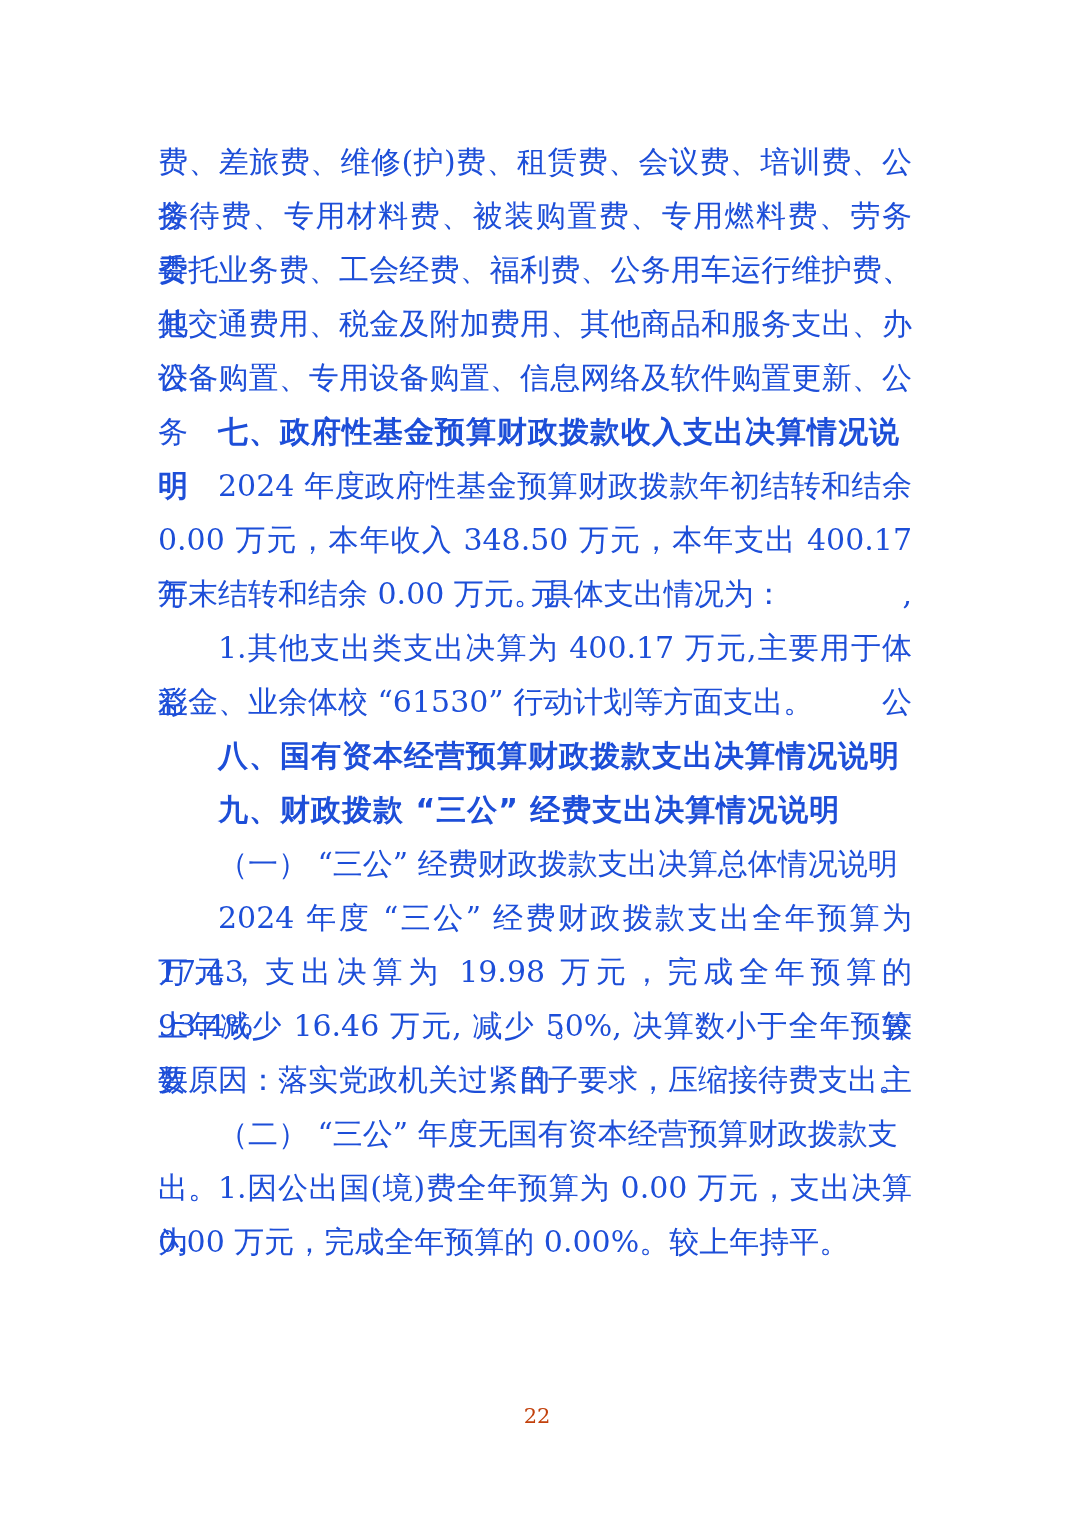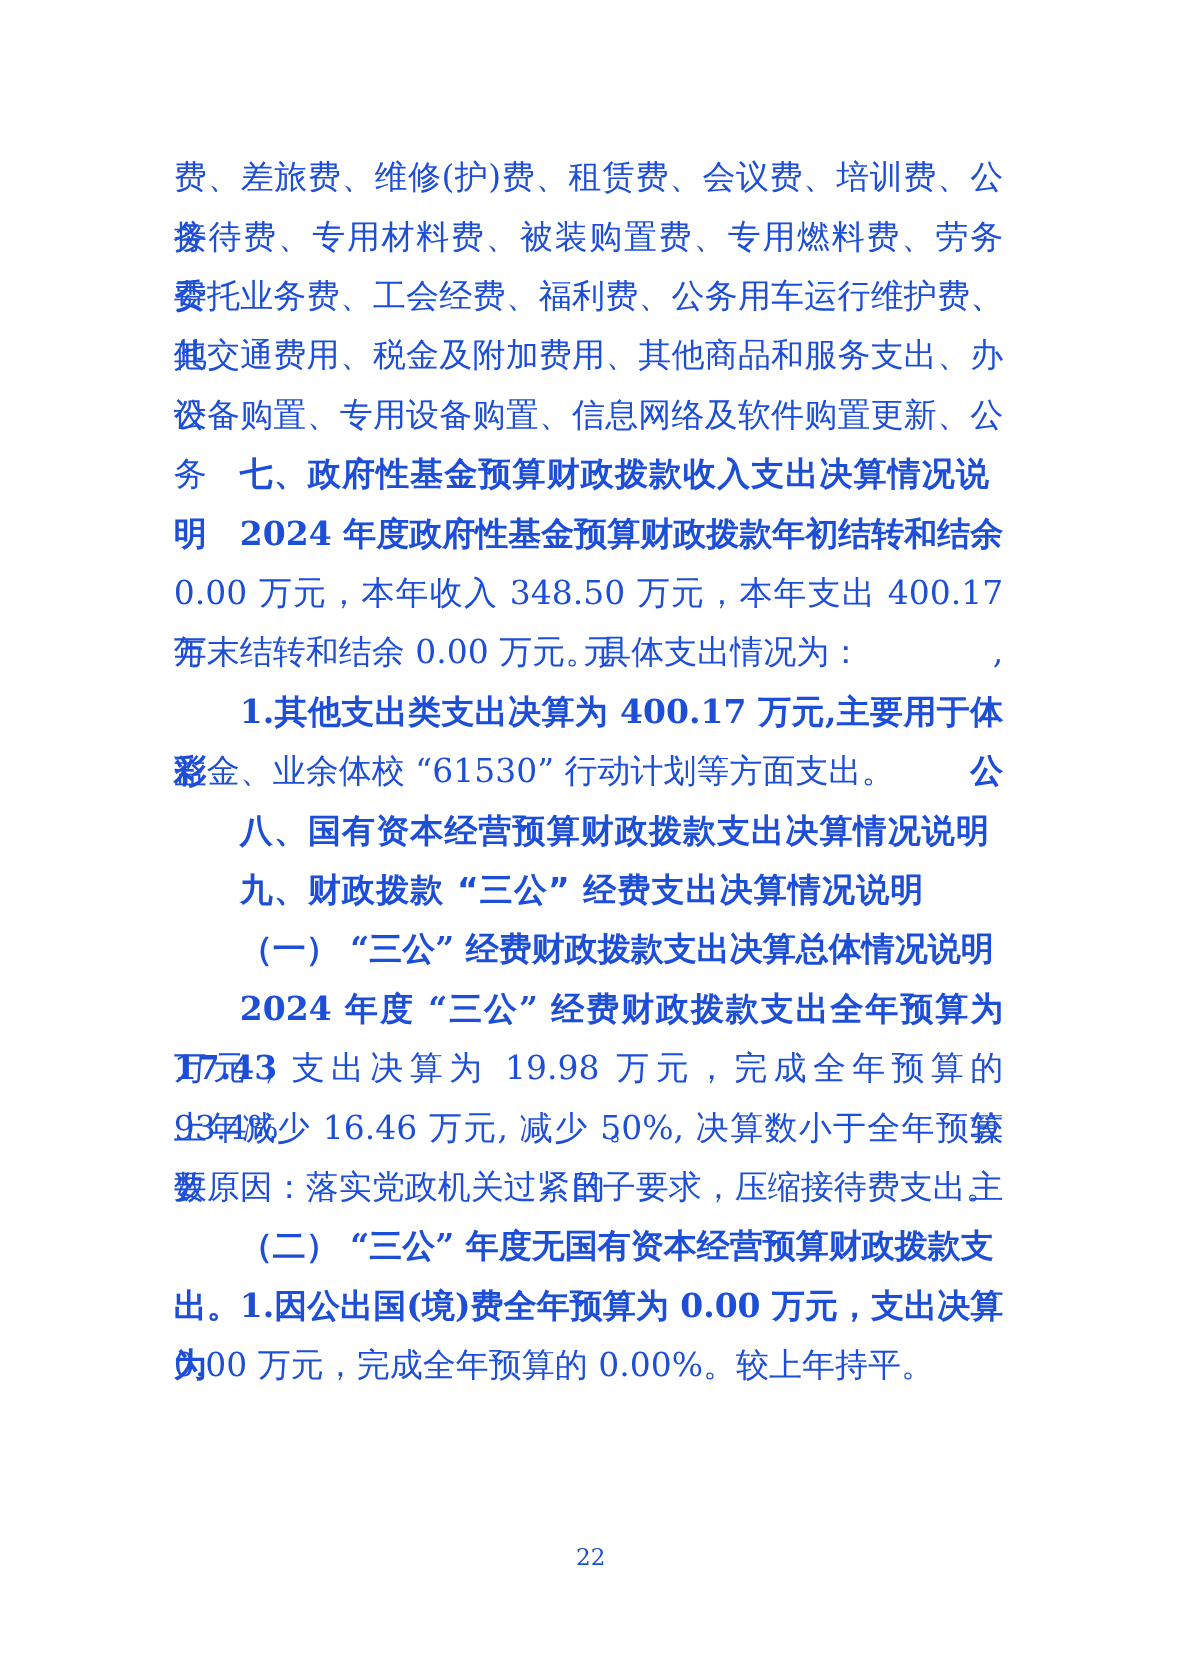--- a/index.html
+++ b/index.html
@@ -30,37 +30,36 @@
     overflow: visible;
   }
   
   .j {
     text-align: justify;
     text-align-last: justify;
   }
   
   .indent {
     text-indent: 60px;
-    font-weight: bold;
   }
   
   .heading {
     font-family: "DejaVu Sans", "Liberation Sans", sans-serif;
     font-weight: 700;
     letter-spacing: 1px;
   }
   .pageno {
     position: absolute;
     left: 0;
     top: 1403px;
     width: 100%;
     text-align: center;
     font-size: 21px;
     line-height: 26px;
-    color: #1d4ed8;
+    color: #c2410c;
     font-family: "DejaVu Serif", "Liberation Serif", serif;
   }
 </style>
 </head>
 <body>
 
 <div class="page">
   <div class="content">
     <div class="line j">费、差旅费、维修(护)费、租赁费、会议费、培训费、公务</div>
     <div class="line j">接待费、专用材料费、被装购置费、专用燃料费、劳务费、</div>

